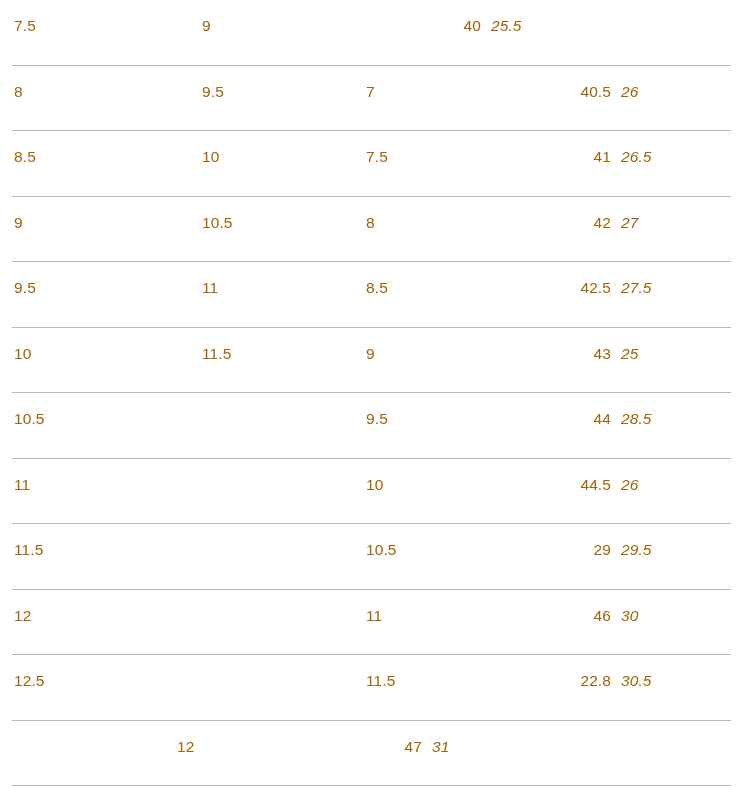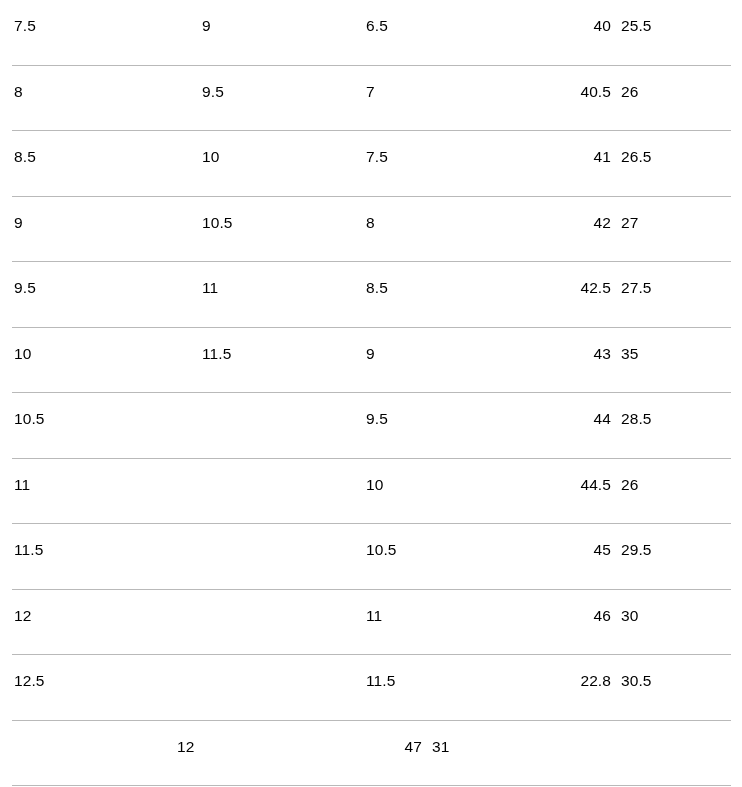--- a/index.html
+++ b/index.html
@@ -45,43 +45,42 @@
     left: 12px;
     right: 11px;
     bottom: 0;
     height: 1px;
     background: #b9b9b9;
   }
 
   .cell {
     font-size: 15.5px;
     line-height: 1;
-    color: #000000;
+    color: #a16207;
     padding-top: 18px;
     white-space: nowrap;
     letter-spacing: 0.1px;
   }
 
   .cell.c0 { width: 189px; padding-left: 14px; }
   .cell.c1 { width: 167px; padding-left: 13px; }
   .cell.c2 { width: 130px; padding-left: 10px; }
   .cell.c3 { width: 125px; padding-left: 10px; text-align: right; }
-  .cell.c4 { width: 131px; padding-left: 10px; }
+  .cell.c4 { width: 131px; padding-left: 10px; font-style: italic; }
 </style>
 </head>
 <body>
 
 <div id="size-table">
 
   <div class="table-body">
 
     <div class="table-row">
       <div class="cell c0">7.5</div>
       <div class="cell c1">9</div>
-      <div class="cell c2">6.5</div>
       <div class="cell c3">40</div>
       <div class="cell c4">25.5</div>
     </div>
 
     <div class="table-row">
       <div class="cell c0">8</div>
       <div class="cell c1">9.5</div>
       <div class="cell c2">7</div>
       <div class="cell c3">40.5</div>
       <div class="cell c4">26</div>
@@ -109,21 +108,21 @@
       <div class="cell c2">8.5</div>
       <div class="cell c3">42.5</div>
       <div class="cell c4">27.5</div>
     </div>
 
     <div class="table-row">
       <div class="cell c0">10</div>
       <div class="cell c1">11.5</div>
       <div class="cell c2">9</div>
       <div class="cell c3">43</div>
-      <div class="cell c4">35</div>
+      <div class="cell c4">25</div>
     </div>
 
     <div class="table-row">
       <div class="cell c0">10.5</div>
       <div class="cell c1"></div>
       <div class="cell c2">9.5</div>
       <div class="cell c3">44</div>
       <div class="cell c4">28.5</div>
     </div>
 
@@ -132,21 +131,21 @@
       <div class="cell c1"></div>
       <div class="cell c2">10</div>
       <div class="cell c3">44.5</div>
       <div class="cell c4">26</div>
     </div>
 
     <div class="table-row">
       <div class="cell c0">11.5</div>
       <div class="cell c1"></div>
       <div class="cell c2">10.5</div>
-      <div class="cell c3">45</div>
+      <div class="cell c3">29</div>
       <div class="cell c4">29.5</div>
     </div>
 
     <div class="table-row">
       <div class="cell c0">12</div>
       <div class="cell c1"></div>
       <div class="cell c2">11</div>
       <div class="cell c3">46</div>
       <div class="cell c4">30</div>
     </div>

